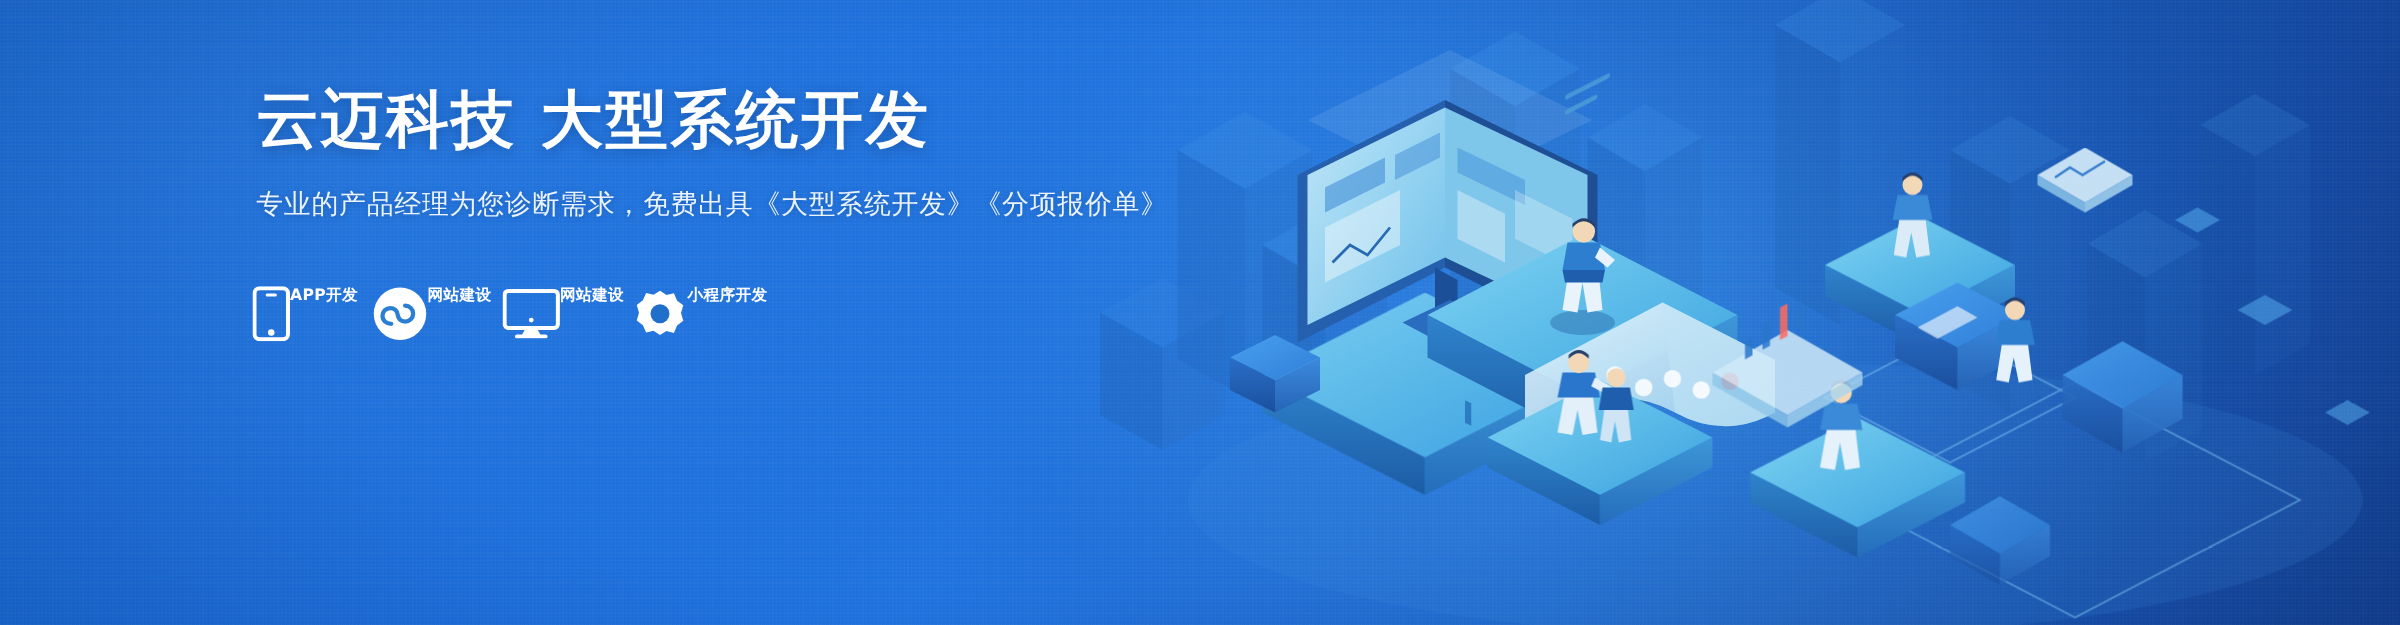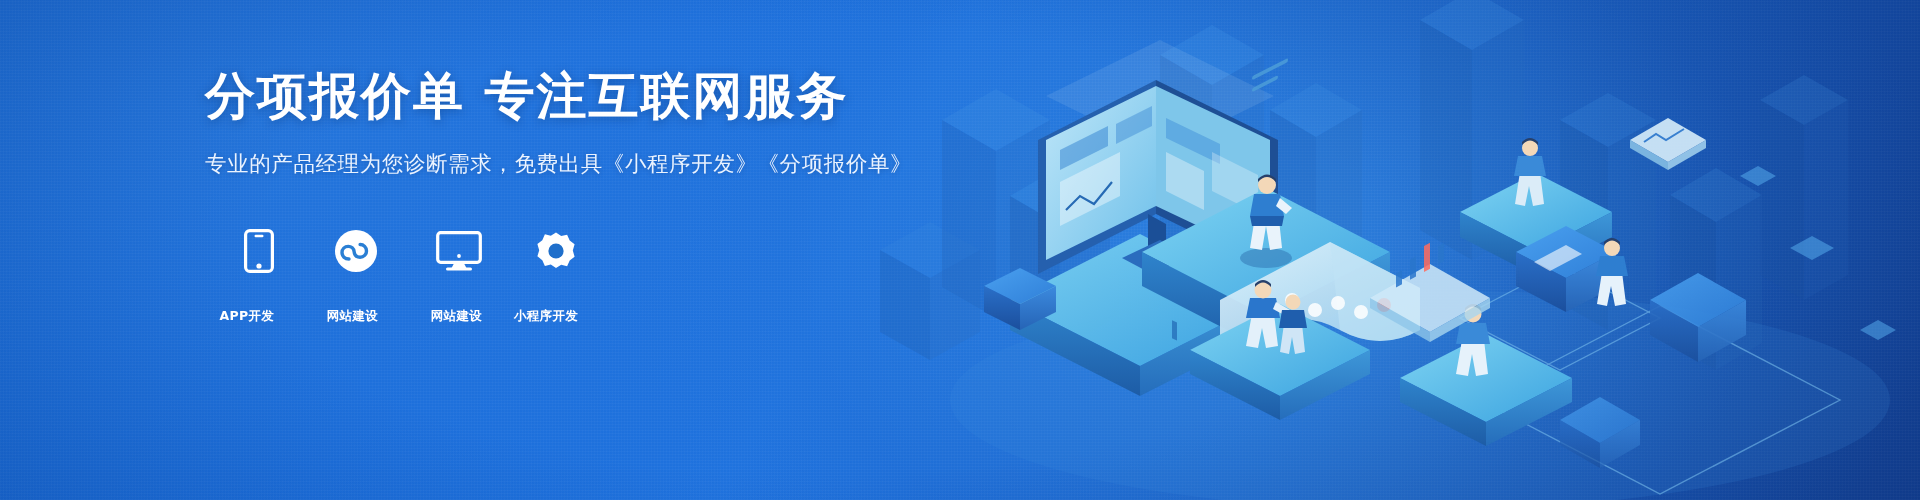--- a/index.html
+++ b/index.html
@@ -65,23 +65,22 @@
   .services {
     position:absolute;
     left:202px; top:228px;
     display:flex;
     align-items:flex-end;
     gap:24px;
     z-index:20;
   }
   .svc {
     width:72px;
-    display:flex; flex-direction:column; align-items:flex-end;
+    display:flex; flex-direction:row; align-items:flex-start;
     cursor:pointer;
-    gap:17px;
   }
   .svc .glyph {
     height:46px;
     display:flex; align-items:center; justify-content:center;
     margin-bottom:17px;
   }
   .svc .glyph svg { display:block; }
   .svc .cap {
     font-family:"DejaVu Sans","Liberation Sans",sans-serif;
     font-size:12.5px;
@@ -369,22 +368,22 @@
         <polygon points="930,248 952,236 974,248 952,260" fill="#5ab2f2"></polygon>
         <polygon points="880,176 898,166 916,176 898,186" fill="#5ab2f2"></polygon>
         <polygon points="1000,330 1018,320 1036,330 1018,340" fill="#5ab2f2"></polygon>
       </g>
     </svg>
   </div>
 
   <div class="vignette"></div>
 
   <div class="content">
-    <h1 class="headline">分项报价单 专注互联网服务</h1>
-    <p class="sub">专业的产品经理为您诊断需求，免费出具《小程序开发》《分项报价单》</p>
+    <h1 class="headline">云迈科技 大型系统开发</h1>
+    <p class="sub">专业的产品经理为您诊断需求，免费出具《大型系统开发》《分项报价单》</p>
   </div>
 
   <div class="services">
 
     <div class="svc">
       <span class="glyph">
         <svg width="30" height="44" viewBox="0 0 30 44">
           <rect x="1.6" y="1.6" width="26.8" height="40.8" rx="4.2" fill="none" stroke="#ffffff" stroke-width="3.2"></rect>
           <rect x="10.5" y="5.8" width="9" height="2.4" rx="1.2" fill="#ffffff"></rect>
           <circle cx="15" cy="37" r="2.6" fill="#ffffff"></circle>

